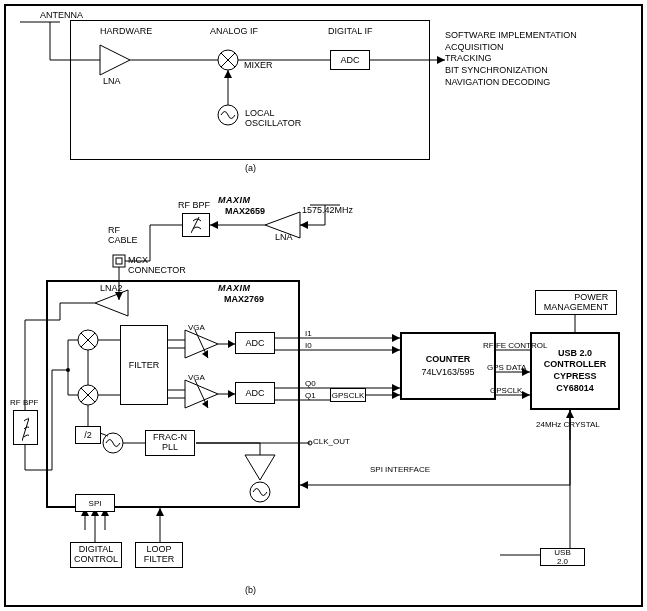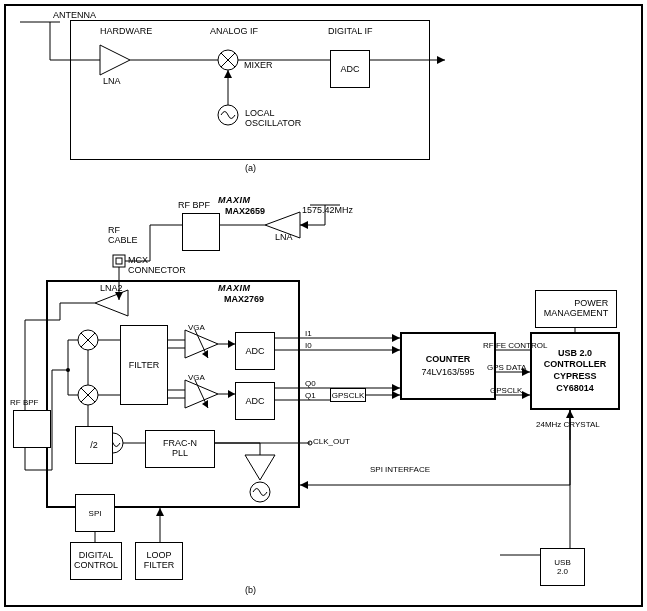--- a/index.html
+++ b/index.html
@@ -1,34 +1,34 @@
 <!DOCTYPE html>
 <html><head>
 <meta charset="utf-8">
 <style>
   * { box-sizing: border-box; margin: 0; padding: 0; }
   body { font-family: Arial, Helvetica, sans-serif; font-size: 9px; background: #fff; }
   .canvas { position: relative; width: 647px; height: 611px; background: #fff; }
   .frame { position: absolute; border: 2px solid #000; }
-  .box { position: absolute; border: 1px solid #000; display: flex; align-items: center; justify-content: center; text-align: center; background: #fff; padding: 18px; }
+  .box { position: absolute; border: 1px solid #000; display: flex; align-items: center; justify-content: center; text-align: center; background: #fff; padding: 8px; }
   .lbl { position: absolute; font-size: 9px; white-space: nowrap; }
   .lbl-sm { font-size: 8px; }
   .brand { font-family: Arial, sans-serif; font-weight: bold; font-style: italic; letter-spacing: 0.5px; }
   svg.lines { position: absolute; top: 0; left: 0; }
 </style>
 </head>
 <body>
 
 <div class="canvas">
 
   <div class="frame" style="left:4px; top:4px; width:639px; height:603px;"></div>
 
   <div class="frame" style="left:70px; top:20px; width:360px; height:140px; border-width:1px;"></div>
 
-  <div class="lbl" style="left:40px; top:10px;margin-left:13px;">ANTENNA</div>
+  <div class="lbl" style="left:40px; top:10px;">ANTENNA</div>
 
   <svg class="lines" width="647" height="611">
 
     <line x1="20" y1="22" x2="60" y2="22" stroke="#000" stroke-width="1"></line>
     <line x1="50" y1="22" x2="50" y2="60" stroke="#000" stroke-width="1"></line>
     <line x1="50" y1="60" x2="100" y2="60" stroke="#000" stroke-width="1"></line>
 
     <polygon points="100,45 100,75 130,60" fill="none" stroke="#000" stroke-width="1"></polygon>
 
     <line x1="130" y1="60" x2="218" y2="60" stroke="#000" stroke-width="1"></line>
@@ -180,20 +180,25 @@
   <div class="lbl" style="left:100px; top:26px;">HARDWARE</div>
   <div class="lbl" style="left:103px; top:76px;">LNA</div>
   <div class="lbl" style="left:210px; top:26px;">ANALOG IF</div>
   <div class="lbl" style="left:244px; top:60px;">MIXER</div>
   <div class="lbl" style="left:245px; top:108px; white-space:pre;">LOCAL
 OSCILLATOR</div>
   <div class="lbl" style="left:328px; top:26px;">DIGITAL IF</div>
   <div class="box" style="left:330px; top:50px; width:40px; height:20px;">
       <span>ADC</span>
     </div>
+  <div class="lbl" style="left:445px; top:30px; white-space:pre; line-height:1.3;">SOFTWARE IMPLEMENTATION
+ACQUISITION
+TRACKING
+BIT SYNCHRONIZATION
+NAVIGATION DECODING</div>
   <div class="lbl" style="left:245px; top:163px;">(a)</div>
 
   <div class="lbl brand" style="left:218px; top:195px;">MAXIM</div>
   <div class="lbl" style="left:225px; top:206px; font-weight:bold;">MAX2659</div>
   <div class="lbl" style="left:302px; top:205px;">1575.42MHz</div>
   <div class="lbl" style="left:275px; top:232px;">LNA</div>
 
   <div class="box" style="left:182px; top:213px; width:28px; height:24px;">
     <svg width="20" height="16">
         <path d="M 2 4 Q 6 0 10 4 Q 14 8 18 4 M 2 12 Q 6 8 10 12 Q 14 16 18 12" fill="none" stroke="#000" stroke-width="1"></path>
@@ -224,21 +229,21 @@
       <span>ADC</span>
     </div>
   <div class="box" style="left:235px; top:382px; width:40px; height:22px;">
       <span>ADC</span>
     </div>
 
   <div class="box" style="left:75px; top:426px; width:26px; height:17px;">
       <span>/2</span>
     </div>
 
-  <div class="box" style="left:145px; top:430px; width:70px; height:26px; white-space:pre; line-height:1.1;"><span>FRAC-N
+  <div class="box" style="left:145px; top:430px; width:50px; height:26px; white-space:pre; line-height:1.1;"><span>FRAC-N
 PLL</span></div>
 
   <div class="lbl lbl-sm" style="left:305px; top:329px;">I1</div>
   <div class="lbl lbl-sm" style="left:305px; top:341px;">I0</div>
   <div class="lbl lbl-sm" style="left:305px; top:379px;">Q0</div>
   <div class="lbl lbl-sm" style="left:305px; top:391px;">Q1</div>
   <div class="box lbl-sm" style="left:330px; top:388px; width:36px; height:14px; padding:0;">
       <span>GPSCLK</span>
     </div>
   <div class="lbl lbl-sm" style="left:313px; top:437px;">CLK_OUT</div>

